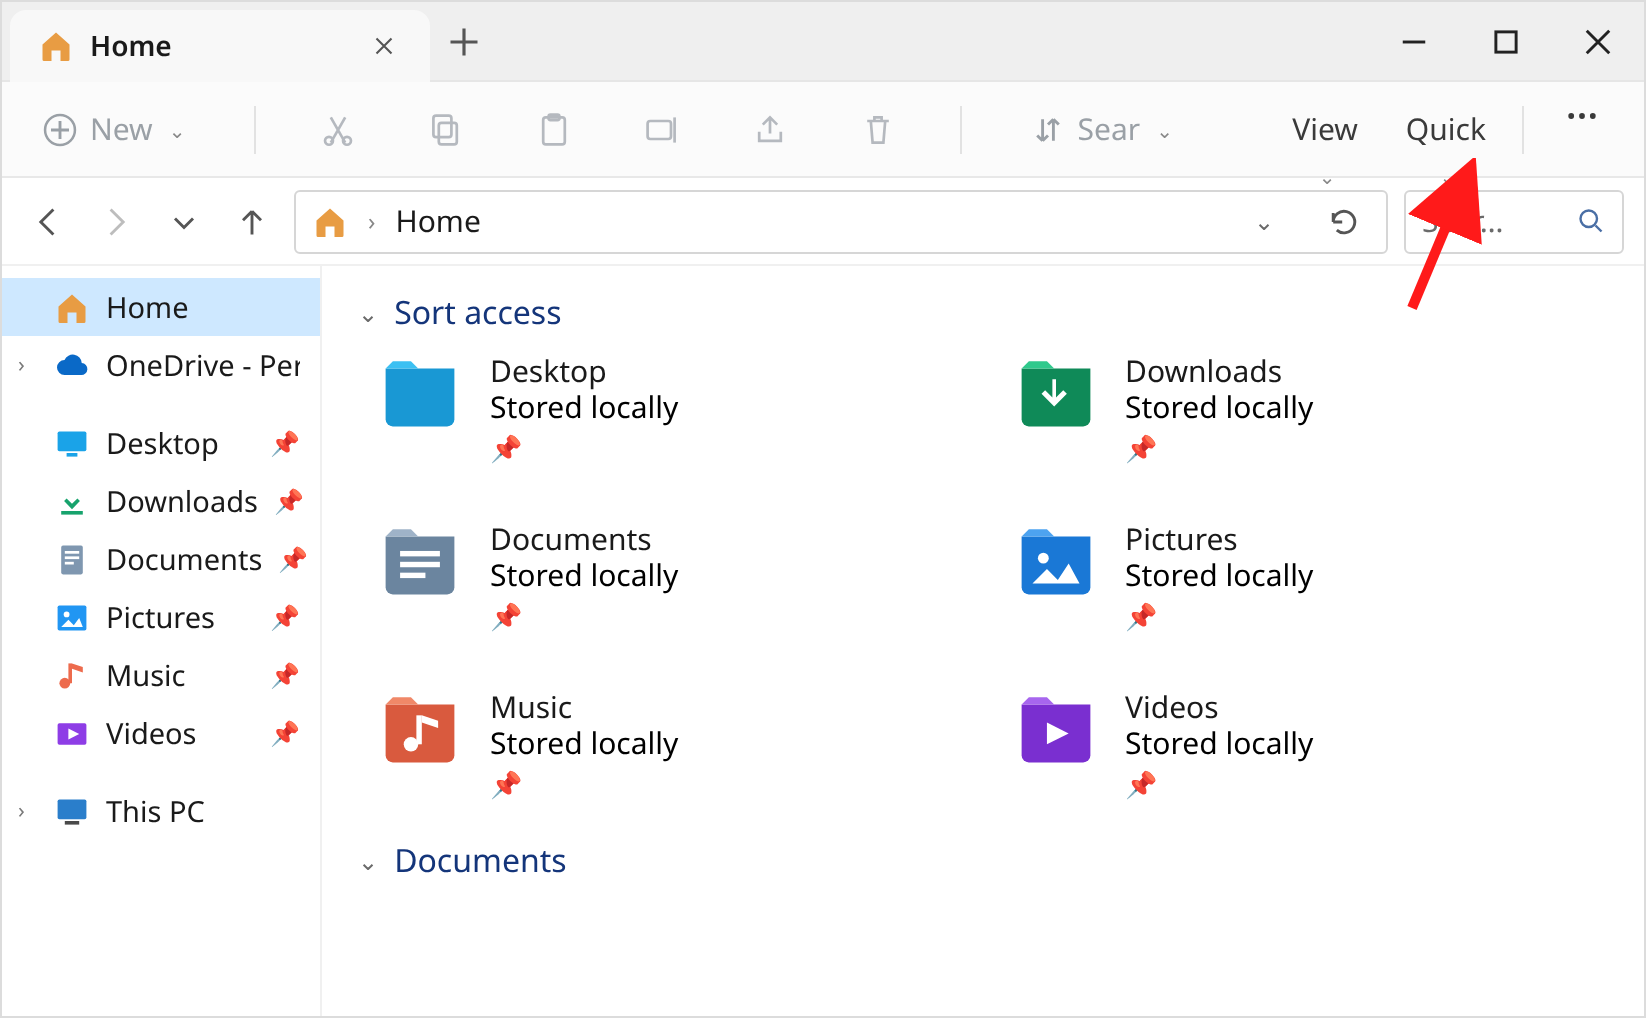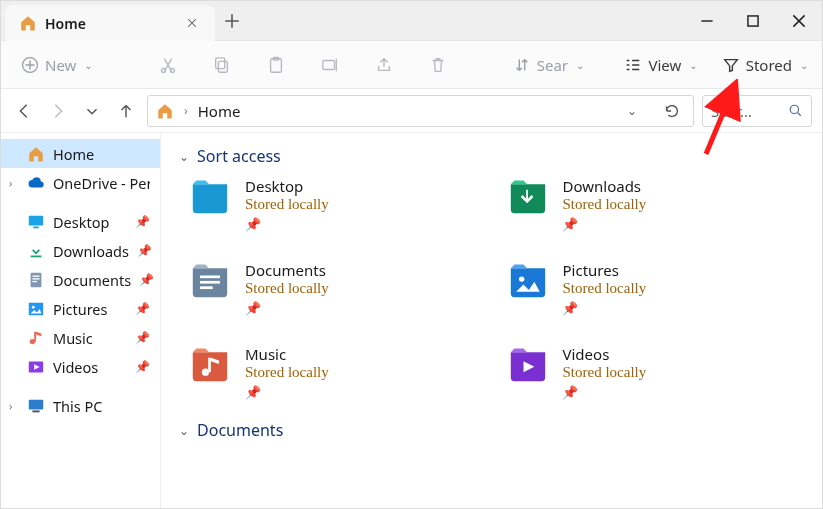--- a/index.html
+++ b/index.html
@@ -12,21 +12,21 @@
   .tab .closebtn { width: 18px; height: 18px; display:flex; align-items:center; justify-content:center; color:#5a5a5a; font-size:12px; }
   .newtab { width: 34px; display:flex; align-items:center; justify-content:center; color:#5a5a5a; font-size:18px; }
   .spacer { flex: 1; }
   .winctrls { display:flex; }
   .winbtn { width: 46px; display:flex; align-items:center; justify-content:center; color:#2a2a2a; }
 
   
   .toolbar { display:flex; align-items:center; height:48px; padding:0 10px; gap:20px; border-bottom:1px solid #e8e8e8; background:#fbfbfb; color:#9aa0a6; }
   .tbtn { display:flex; align-items:center; gap:6px; height:32px; padding:0 10px; border-radius:4px; font-size:15px; }
   .tbtn.icononly { padding:0 8px; }
-  .tbtn.dark { color:#3a3a3a; }
+  .tbtn.dark { color:#3a3a3a;flex-direction:column; }
   .tsep { width:1px; height:24px; background:#e2e2e2; margin:0 4px; }
   .chev { font-size:10px; color:#888; margin-left:2px; }
   .rightgroup { margin-left:auto; display:flex; align-items:center; gap:4px; }
 
   
   .addrrow { display:flex; align-items:center; height:44px; padding:0 10px; gap:8px; border-bottom:1px solid #f0f0f0; }
   .navbtn { width:26px; height:26px; display:flex; align-items:center; justify-content:center; color:#6a6a6a; font-size:16px; }
   .addrbox { flex:1; height:32px; border:1px solid #d6d6d6; border-radius:3px; display:flex; align-items:center; padding:0 8px; gap:10px; background:#fff; }
   .addrbox .crumbsep{ color:#888; font-size:12px; }
   .addrbox .drop{ margin-left:auto; color:#6a6a6a; font-size:12px; padding:0 6px;}
@@ -44,21 +44,21 @@
   .pinbadge { margin-left:auto; color:#9e9e9e; font-size:12px; }
   .sidesep{ height:10px;}
 
   .content { flex:1; padding:8px 18px; overflow:hidden; }
   .sectionhdr { display:flex; align-items:center; gap:8px; color:#14357a; font-size:16px; margin:4px 0 10px; }
   .sectionhdr .chevd{ font-size:12px; color:#6a6a6a;}
   .qagrid{ display:grid; grid-template-columns: 1fr 1fr; column-gap:20px; row-gap:28px; margin-bottom:18px; padding-left:10px;}
   .qitem{ display:flex; gap:14px; align-items:flex-start;}
   .qicon{ width:42px; height:38px; border-radius:4px; flex-shrink:0;}
   .qtitle{ font-size:15px; line-height:18px; color:#1a1a1a;}
-  .qsub{ font-size:15px; line-height:18px; color:#a16207;font-family:Liberation Serif, serif;}
+  .qsub{ font-size:15px; line-height:18px; color:#000000;}
   .qpin{ font-size:13px; color:#9e9e9e; margin-top:2px;}
 
   
   .arrowwrap{ position:absolute; pointer-events:none; }
 
   svg.ico { width:18px; height:18px; display:block; }
 </style>
 </head>
 <body>
 
@@ -159,21 +159,21 @@
       <svg class="ico" viewBox="0 0 20 20">
           <path fill="none" stroke="#3a3a3a" stroke-width="1.6" d="M3 5h3M3 10h3M3 15h3M9 5h8M9 10h8M9 15h8"></path>
         </svg>
       <span>View</span>
       <span class="chev">⌄</span>
     </div>
     <div class="tbtn dark">
       <svg class="ico" viewBox="0 0 20 20">
           <path fill="none" stroke="#3a3a3a" stroke-width="1.6" d="M3 4h14l-5.5 7v5l-3 1v-6z"></path>
         </svg>
-      <span>Stored</span>
+      <span>Quick</span>
       <span class="chev">⌄</span>
     </div>
     <div class="tsep"></div>
     <div class="tbtn icononly dark" style="padding:0 12px">
       <svg class="ico" viewBox="0 0 20 20">
           <circle cx="4" cy="10" r="1.6" fill="#3a3a3a"></circle>
           <circle cx="10" cy="10" r="1.6" fill="#3a3a3a"></circle>
           <circle cx="16" cy="10" r="1.6" fill="#3a3a3a"></circle>
         </svg>
     </div>

